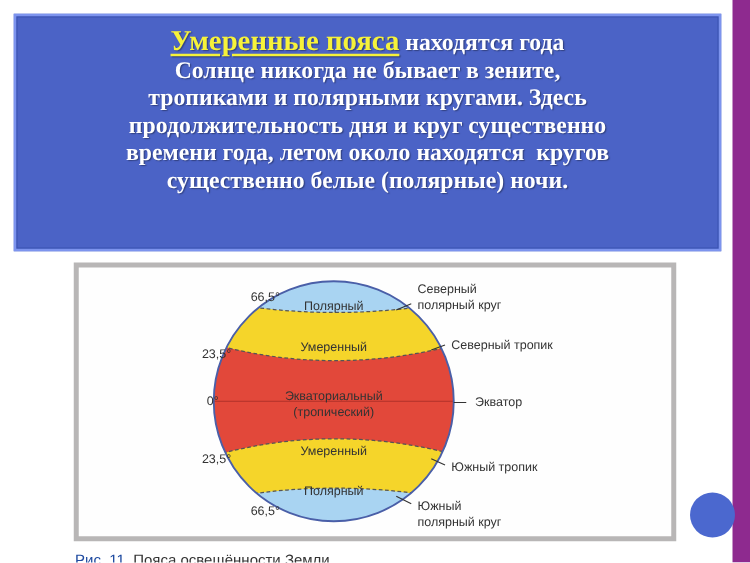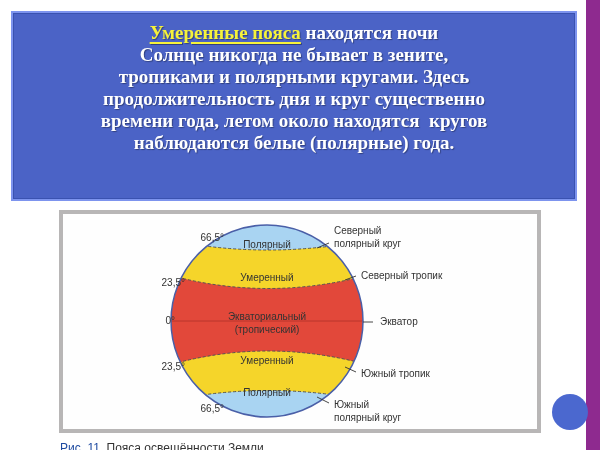--- a/index.html
+++ b/index.html
@@ -4,40 +4,40 @@
 <style>
   html, body { margin:0; padding:0; }
   body { width:600px; height:450px; background:#ffffff; position:relative; overflow:hidden; font-family:"Liberation Sans", sans-serif; }
   .purple-bar { position:absolute; left:586px; top:0; width:14px; height:450px; background:#8e2a8f; }
   .blue-dot { position:absolute; left:552px; top:394px; width:36px; height:36px; border-radius:50%; background:#4b68cf; }
   .textbox { position:absolute; left:11px; top:11px; width:566px; height:190px; background:#4b63c6;
     border:2px solid #7d94ee; box-shadow: inset 0 0 0 1px #3a52b0; box-sizing:border-box;
     color:#ffffff; font-family:"Liberation Serif", serif; font-weight:bold; font-size:19px; line-height:22px;
     text-align:center; padding-top:9px; text-shadow:1px 1px 1px rgba(0,0,0,0.35); }
   .textbox .line { display:block; white-space:pre; }
-  .hl { color:#f6f23a; font-size:19px; text-decoration:underline; text-decoration-thickness:2px; text-underline-offset:3px; }
+  .hl { color:#f6f23a; font-size:23px; text-decoration:underline; text-decoration-thickness:2px; text-underline-offset:3px; }
   .figure { position:absolute; left:59px; top:210px; width:482px; height:223px; box-sizing:border-box;
     border:4px solid #b8b6b6; background:#fefefe; }
   .figure svg { position:absolute; left:-4px; top:-4px; }
   .caption { position:absolute; left:60px; top:441px; font-size:12px; color:#1e4aa0; white-space:nowrap; }
   .caption .rest { color:#333; }
 </style>
 </head>
 <body>
 
 <div class="purple-bar"></div>
 <div class="blue-dot"></div>
 
 <div class="textbox">
-  <span class="line"><span class="hl">Умеренные пояса</span><span> находятся ночи</span></span>
+  <span class="line"><span class="hl">Умеренные пояса</span><span> находятся года</span></span>
   <span class="line">Солнце никогда не бывает в зените,</span>
   <span class="line">тропиками и полярными кругами. Здесь</span>
   <span class="line">продолжительность дня и круг существенно</span>
   <span class="line">времени года, летом около находятся  кругов</span>
-  <span class="line">наблюдаются белые (полярные) года.</span>
+  <span class="line">существенно белые (полярные) ночи.</span>
 </div>
 
 <div class="figure">
   <svg width="482" height="223" viewBox="0 0 482 223">
     <defs>
       <clipPath id="globe">
           <circle cx="208" cy="111" r="96"></circle>
         </clipPath>
     </defs>
     <g clip-path="url(#globe)">

